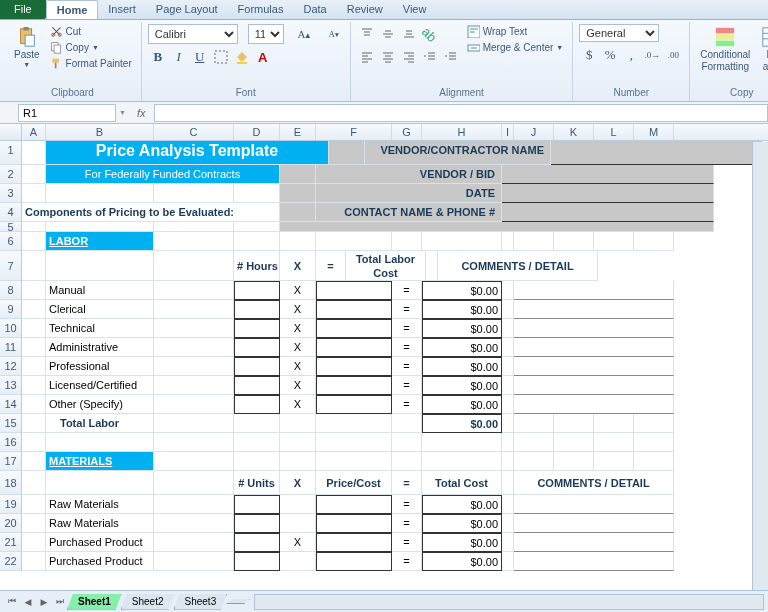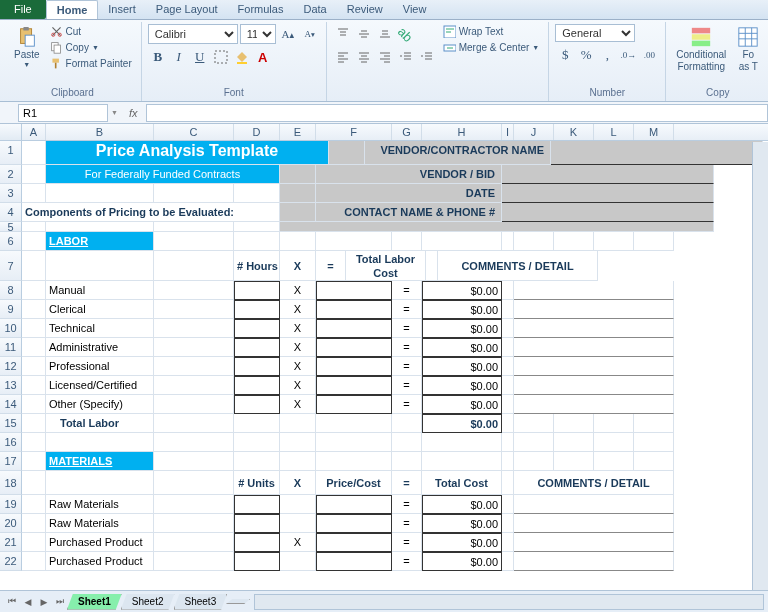--- a/index.html
+++ b/index.html
@@ -20,21 +20,21 @@
 .smbtn{display:flex;align-items:center;gap:3px;padding:1px 3px;font-size:10px;color:#3b5a7a;cursor:pointer;white-space:nowrap}
 .smbtn svg{width:13px;height:13px}
 select.rb{border:1px solid #a8bed4;font-size:11px;padding:1px 2px;background:#fff;color:#333}
 .btnrow{display:flex;gap:1px}
 .ibtn{width:20px;height:20px;display:flex;align-items:center;justify-content:center;cursor:pointer;font-family:'Times New Roman',serif;font-size:13px;color:#3b5a7a}
 .ibtn.b{font-weight:bold}
 .ibtn.i{font-style:italic}
 .ibtn.u{text-decoration:underline}
 
 .fbar{height:22px;border-bottom:1px solid #b0c4d8;display:flex;align-items:center;background:#f1f5fa}
-.namebox{width:90px;border:1px solid #b0c4d8;background:#fff;padding:2px 4px;font-size:11px;margin-left:18px}
+.namebox{width:98px;border:1px solid #b0c4d8;background:#fff;padding:2px 4px;font-size:11px;margin-left:18px}
 .fx{padding:0 8px;font-style:italic;color:#666;font-size:11px}
 .formula{flex:1;border:1px solid #b0c4d8;background:#fff;height:18px}
 
 .sheet{position:relative;background:#fff}
 .hdr-row{display:flex;height:17px;background:linear-gradient(#f7fafd,#e7eef6);border-bottom:1px solid #b9cde0}
 .corner{width:22px;border-right:1px solid #b9cde0;background:linear-gradient(#f7fafd,#e2ebf4)}
 .ch{border-right:1px solid #d1dde9;text-align:center;font-size:11px;color:#3b5a7a;line-height:17px}
 .row{display:flex;height:19px}
 .rh{width:22px;background:linear-gradient(#f7fafd,#e7eef6);border-right:1px solid #b9cde0;border-bottom:1px solid #d1dde9;text-align:center;font-size:11px;color:#3b5a7a;line-height:19px}
 .cell{border-right:1px solid #d9e2ec;border-bottom:1px solid #d9e2ec;padding:0 3px;font-size:11px;line-height:19px;overflow:hidden;white-space:nowrap}
@@ -114,21 +114,21 @@
             <span>Format Painter</span>
           </div>
       </div>
     </div>
     <div class="group-label">Clipboard</div>
   </div>
 
   <div class="group">
     <div class="group-body">
       <div class="col" style="gap:3px">
-        <div style="display:flex;gap:2px">
+        <div style="display:flex;gap:10px">
           <select class="rb" style="width:90px"><option>Calibri</option></select>
           <select class="rb" style="width:36px"><option>11</option></select>
           <div class="ibtn" style="font-size:11px">A<sup>▴</sup></div>
           <div class="ibtn" style="font-size:9px">A<sup>▾</sup></div>
         </div>
         <div class="btnrow">
           <div class="ibtn b">B</div>
           <div class="ibtn i">I</div>
           <div class="ibtn u">U</div>
           <div class="ibtn">
@@ -213,20 +213,21 @@
         <div class="smbtn">
             <svg width="14" height="14">
               <rect x="1" y="4" width="12" height="6" fill="#fff" stroke="#5a8fc8"></rect>
               <path d="M4 7h6" stroke="#3a7"></path>
             </svg>
             <span>Merge &amp; Center</span> 
             <span style="font-size:7px">▼</span>
           </div>
       </div>
     </div>
+    <div class="group-label">Alignment</div>
   </div>
 
   <div class="group">
     <div class="group-body">
       <div class="col" style="gap:3px">
         <select class="rb" style="width:80px"><option>General</option></select>
         <div class="btnrow">
           <div class="ibtn">$</div>
           <div class="ibtn">%</div>
           <div class="ibtn">,</div>

